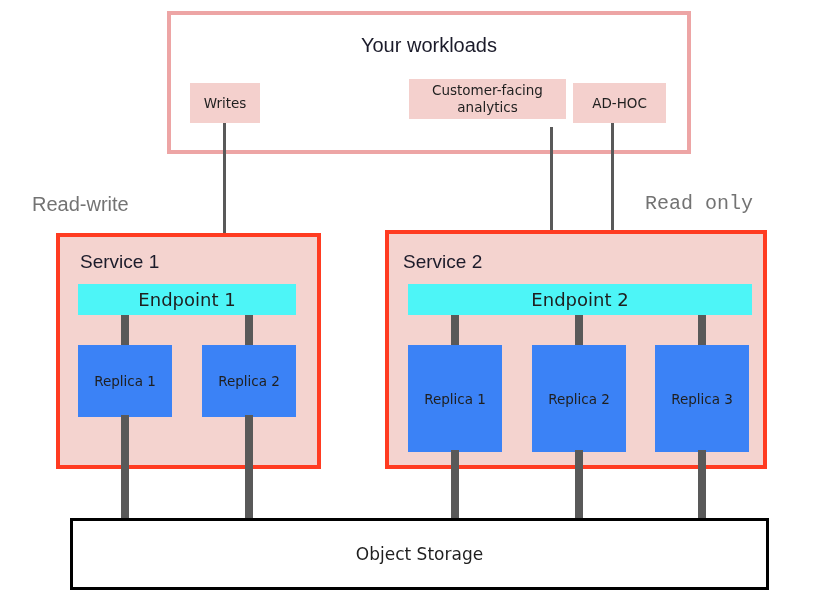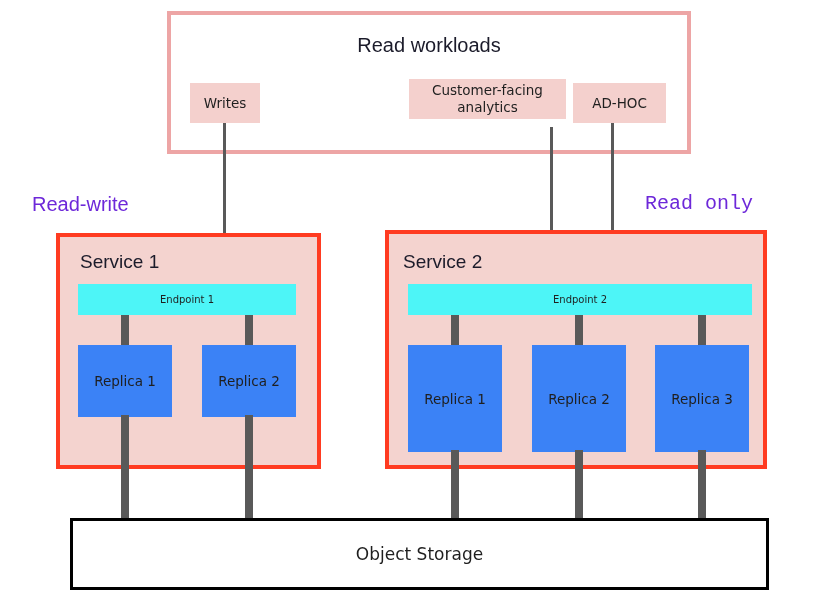--- a/index.html
+++ b/index.html
@@ -52,21 +52,21 @@
     padding: 0 4px;
   }
   .wb-writes   { left: 190px; top: 83px; width: 70px;  height: 40px; }
   .wb-cfa      { left: 409px; top: 79px; width: 157px; height: 40px; }
   .wb-adhoc    { left: 573px; top: 83px; width: 93px;  height: 40px; }
 
   
   .side-label {
     font-family: "Liberation Sans", sans-serif;
     font-size: 20px;
-    color: #6d28d9;
+    color: #737373;
     line-height: 24px;
     white-space: nowrap;
   }
   .lbl-rw { left: 32px;  top: 192px; }
   .lbl-ro { left: 645px; top: 192px; font-family: Liberation Mono, monospace; }
 
   
   .service-box {
     background: #f4d3cf;
     border: 4px solid #ff3b21;
@@ -82,21 +82,21 @@
     white-space: nowrap;
   }
   .svc1-title { left: 80px;  top: 250px; }
   .svc2-title { left: 403px; top: 250px; }
 
   
   .endpoint {
     background: #4df5f7;
     color: #1f1f1f;
     font-family: "DejaVu Sans", sans-serif;
-    font-size: 10px;
+    font-size: 18px;
     display: flex;
     align-items: center;
     justify-content: center;
     text-align: left;
   }
   .ep1 { left: 78px;  top: 284px; width: 218px; height: 31px; }
   .ep2 { left: 408px; top: 284px; width: 344px; height: 31px; }
 
   
   .replica {
@@ -146,21 +146,21 @@
     border-right: 9px solid transparent;
     border-top: 16px solid #595959;
   }
 </style>
 </head>
 <body>
 
 <div id="canvas">
 
   <div class="abs panel-workloads"></div>
-  <div class="abs panel-title">Read workloads</div>
+  <div class="abs panel-title">Your workloads</div>
 
   <div class="abs workload-box wb-writes">Writes</div>
   <div class="abs workload-box wb-cfa">Customer-facing analytics</div>
   <div class="abs workload-box wb-adhoc">AD-HOC</div>
 
   <div class="abs arrow-line" style="left:223px; top:123px; height:137px;"></div>
   <div class="abs arrow-head" style="left:215px; top:258px;"></div>
 
   <div class="abs arrow-line" style="left:550px; top:127px; height:142px;"></div>
   <div class="abs arrow-head" style="left:542px; top:267px;"></div>

